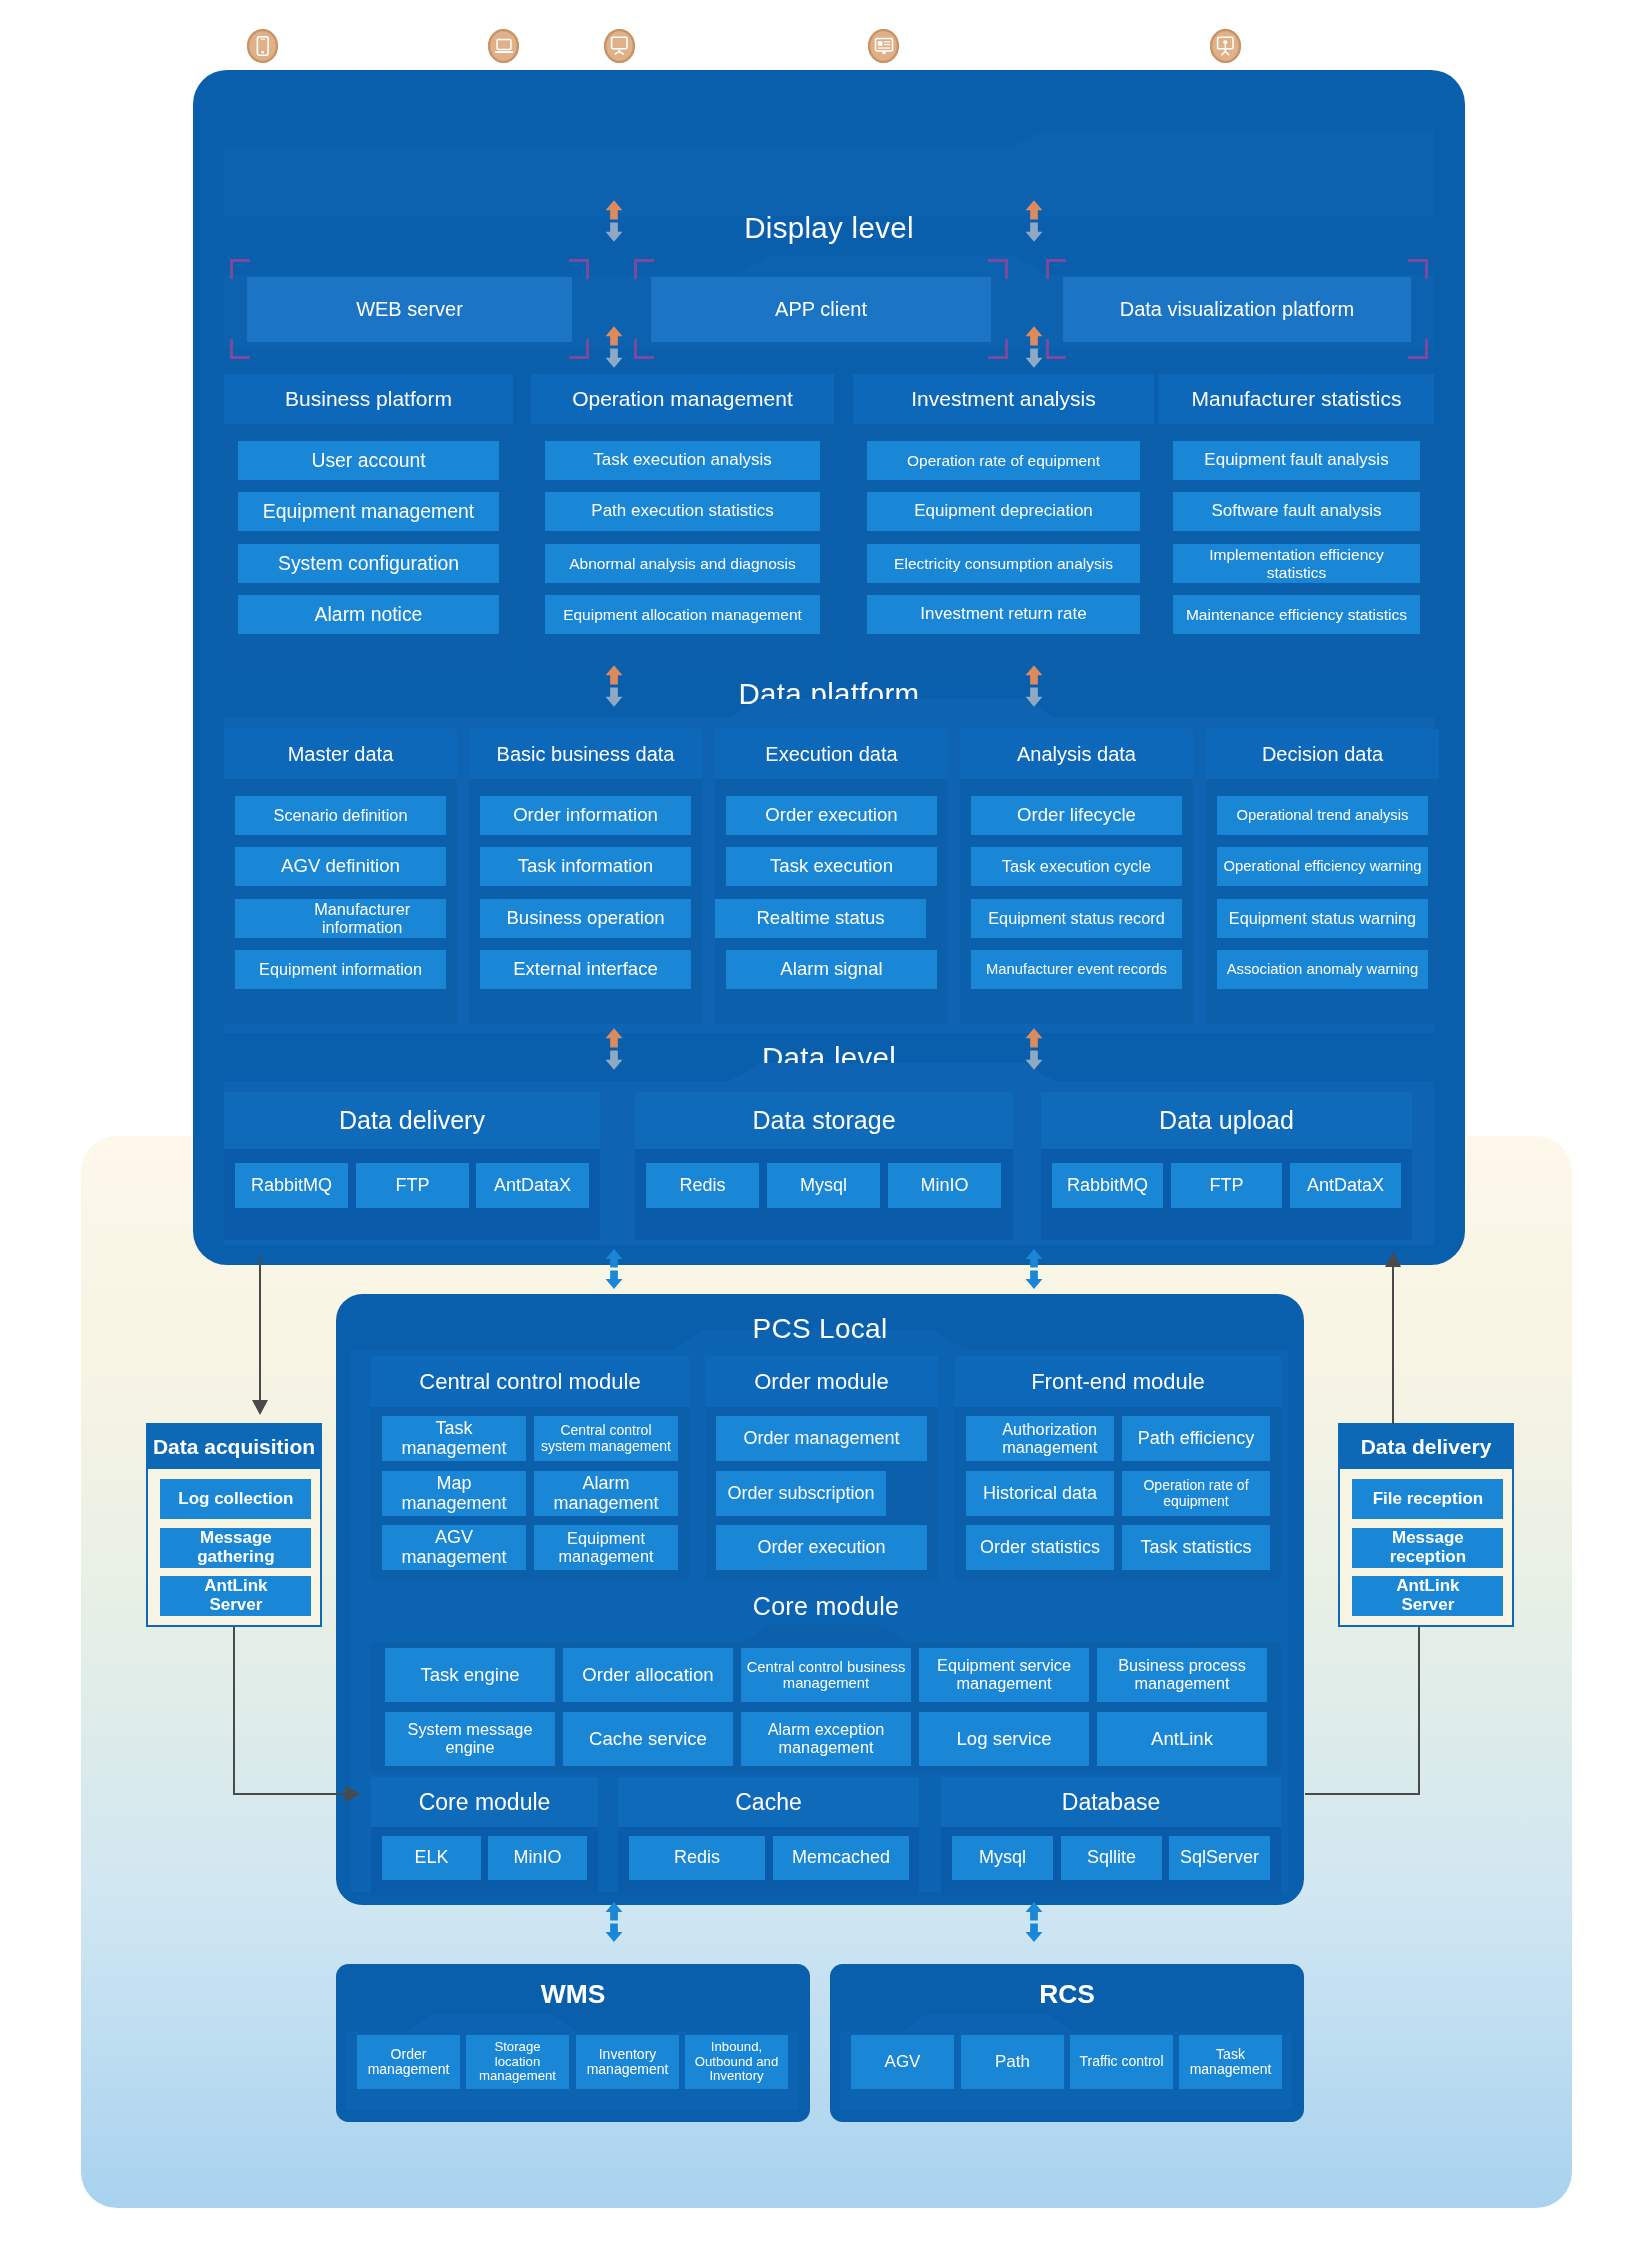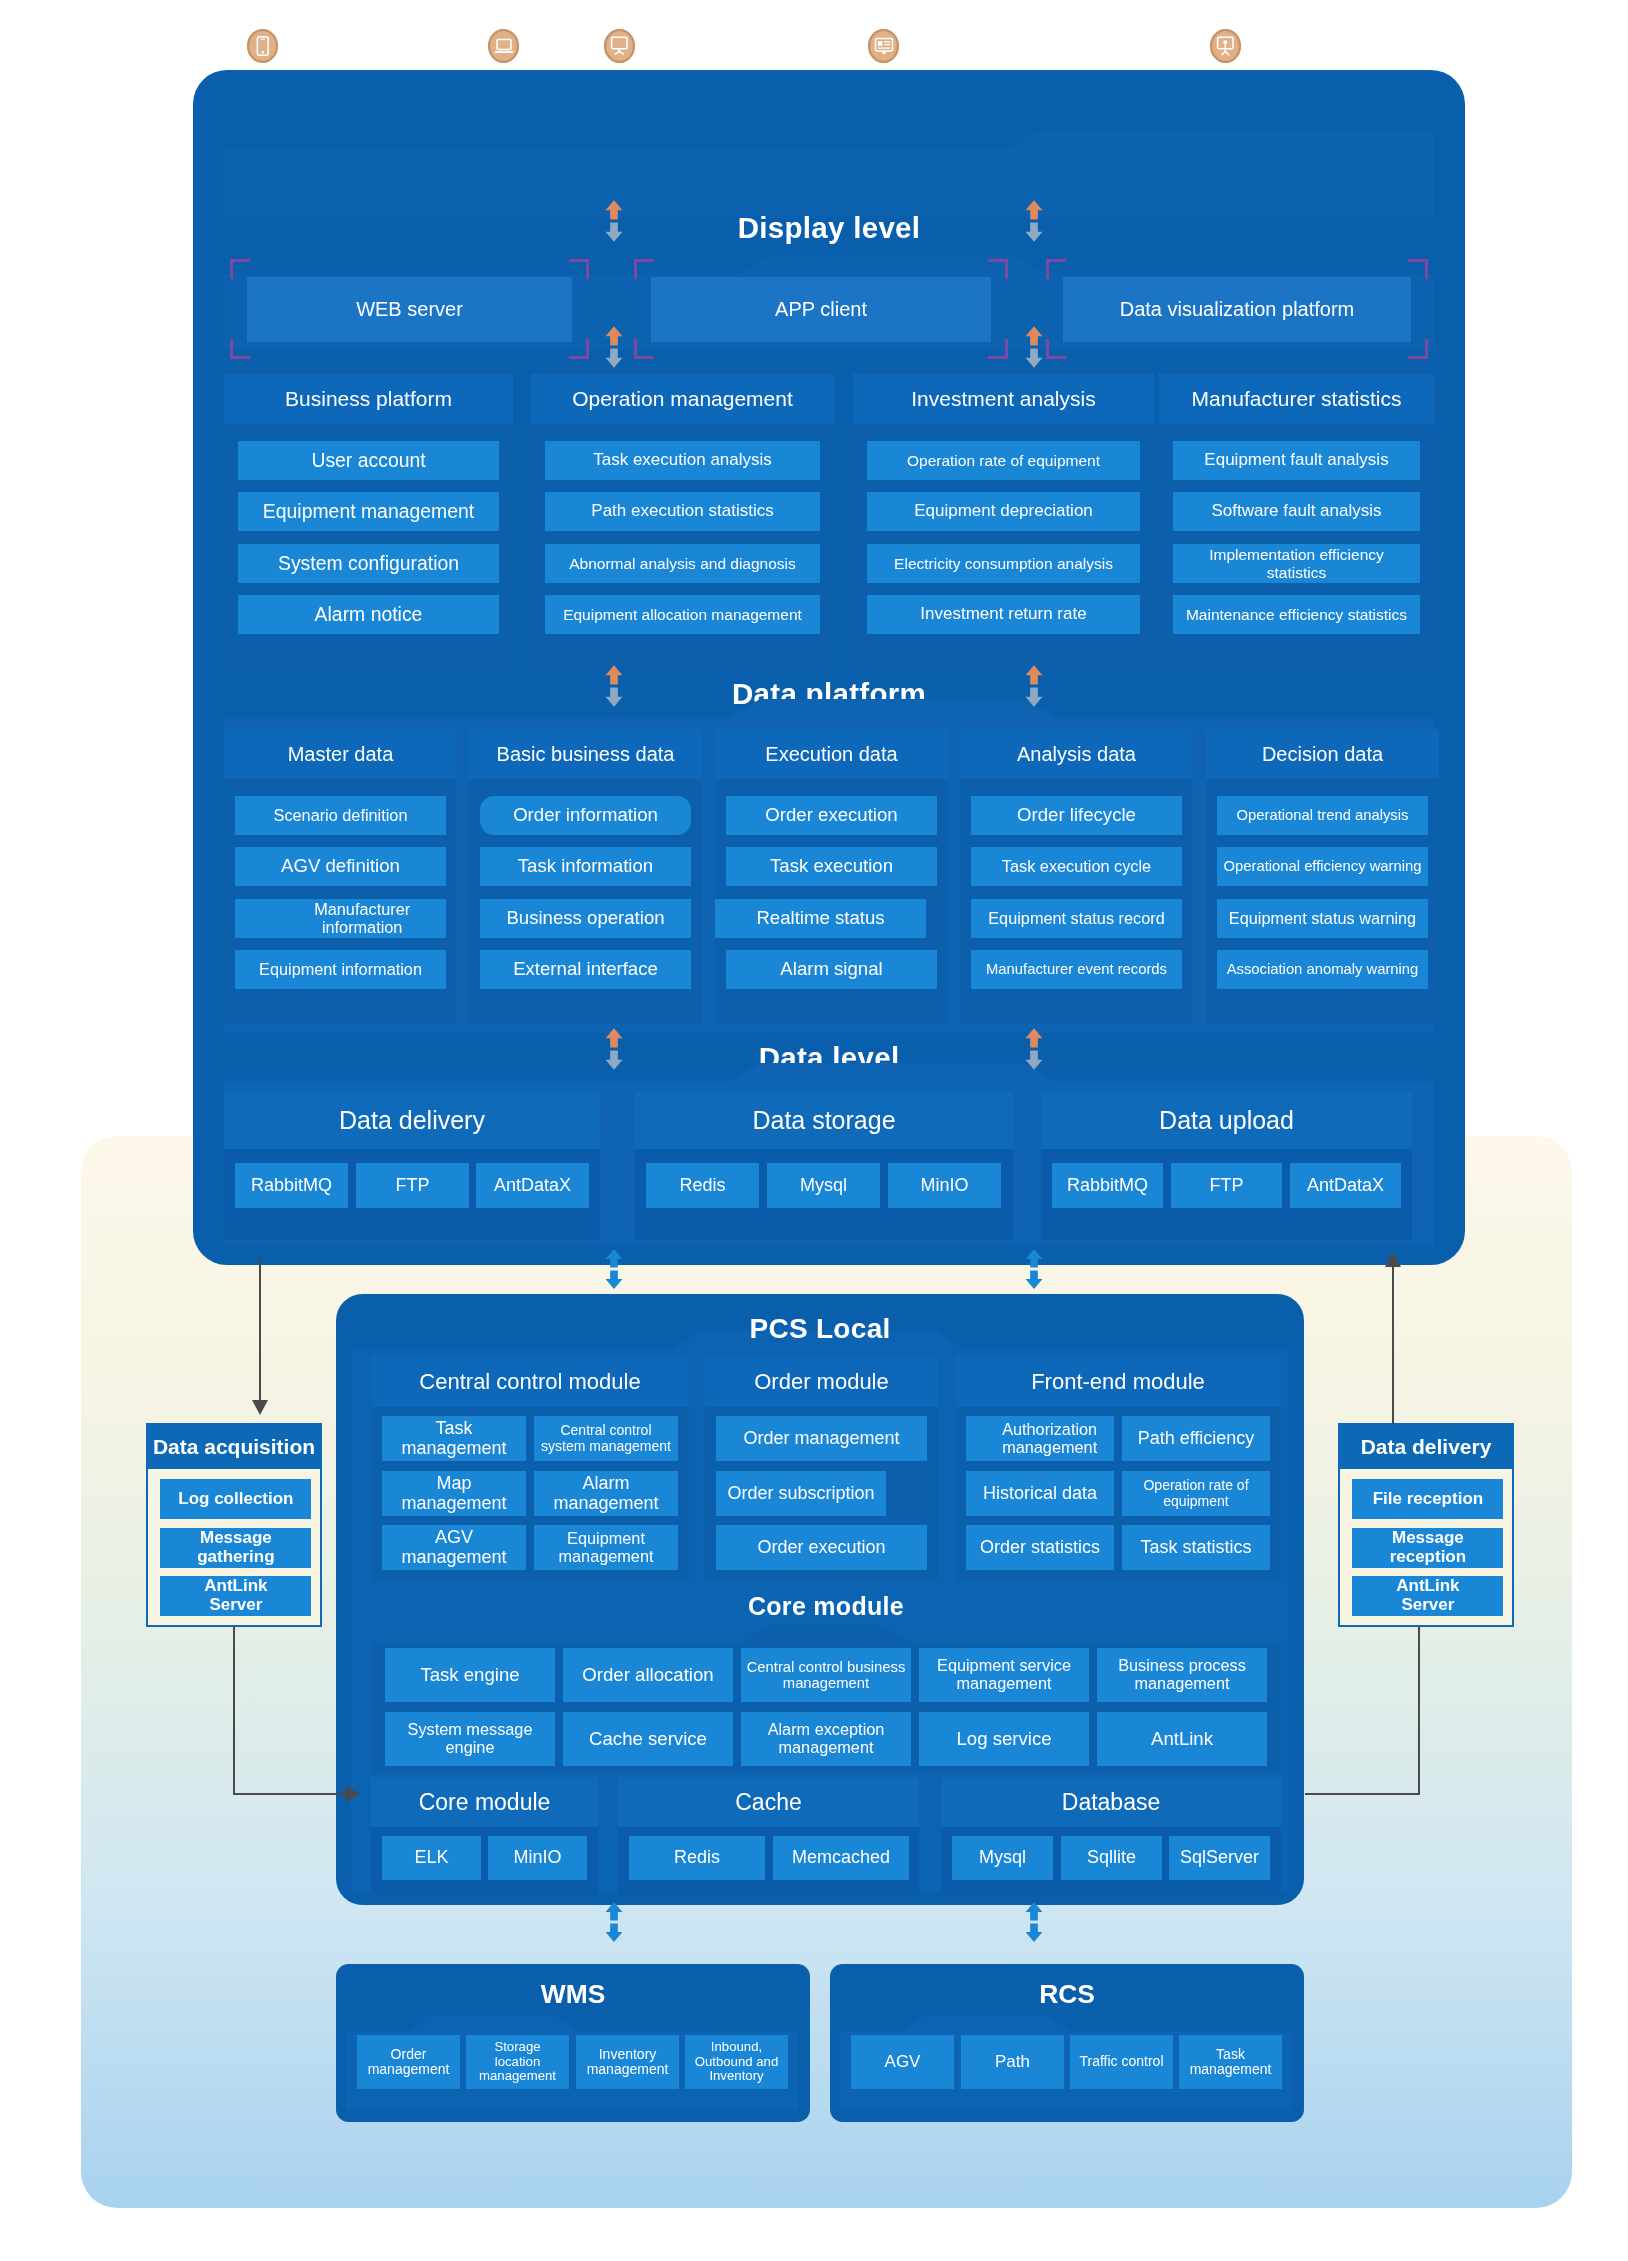--- a/index.html
+++ b/index.html
@@ -39,21 +39,21 @@
     width: 31px; height: 34px; border-radius: 50%;
     background: #e0b189;
     display: flex; align-items: center; justify-content: center;
     box-shadow: inset 0 0 0 2.3px #c89367;
   }
   .term-ico svg { display:block; }
   .term-label { font-size: 19.4px; color: #ffffff; white-space: nowrap; letter-spacing: 0.2px; }
 
   
   .level-title {
-    position: absolute; font-size: 29.5px; font-weight: 700; color: #fff;
+    position: absolute; font-size: 29.5px; font-weight: 400; color: #fff;
     text-align: center; letter-spacing: 0.3px;
   }
 
   
   .section-box { position: absolute; background: #0e64b3; }
 
   
   .ud-arrow { position: absolute; width: 20px; height: 42px; }
 
   
@@ -245,21 +245,21 @@
       <div class="body">
         <div class="chip" style="left:11px;top:17px;width:211px;height:39px;font-size:16.3px;">Scenario definition</div>
         <div class="chip" style="left:11px;top:68px;width:211px;height:39px;font-size:18.6px;">AGV definition</div>
         <div class="chip" style="left:11px;top:120px;width:211px;height:39px;font-size:16.3px;padding-left:48px;">Manufacturer information</div>
         <div class="chip" style="left:11px;top:171px;width:211px;height:39px;font-size:16.3px;">Equipment information</div>
       </div>
     </div>
     <div class="col-card" style="left:469px;top:729px;width:233px;height:295px;">
       <div class="hdr" style="font-size:20px;">Basic business data</div>
       <div class="body">
-        <div class="chip" style="left:11px;top:17px;width:211px;height:39px;font-size:18.6px;border-radius:14px;">Order information</div>
+        <div class="chip" style="left:11px;top:17px;width:211px;height:39px;font-size:18.6px;">Order information</div>
         <div class="chip" style="left:11px;top:68px;width:211px;height:39px;font-size:18.6px;">Task information</div>
         <div class="chip" style="left:11px;top:120px;width:211px;height:39px;font-size:18.6px;">Business operation</div>
         <div class="chip" style="left:11px;top:171px;width:211px;height:39px;font-size:18.6px;">External interface</div>
       </div>
     </div>
     <div class="col-card" style="left:715px;top:729px;width:233px;height:295px;">
       <div class="hdr" style="font-size:20px;">Execution data</div>
       <div class="body">
         <div class="chip" style="left:11px;top:17px;width:211px;height:39px;font-size:18.6px;">Order execution</div>
         <div class="chip" style="left:11px;top:68px;width:211px;height:39px;font-size:18.6px;">Task execution</div>

